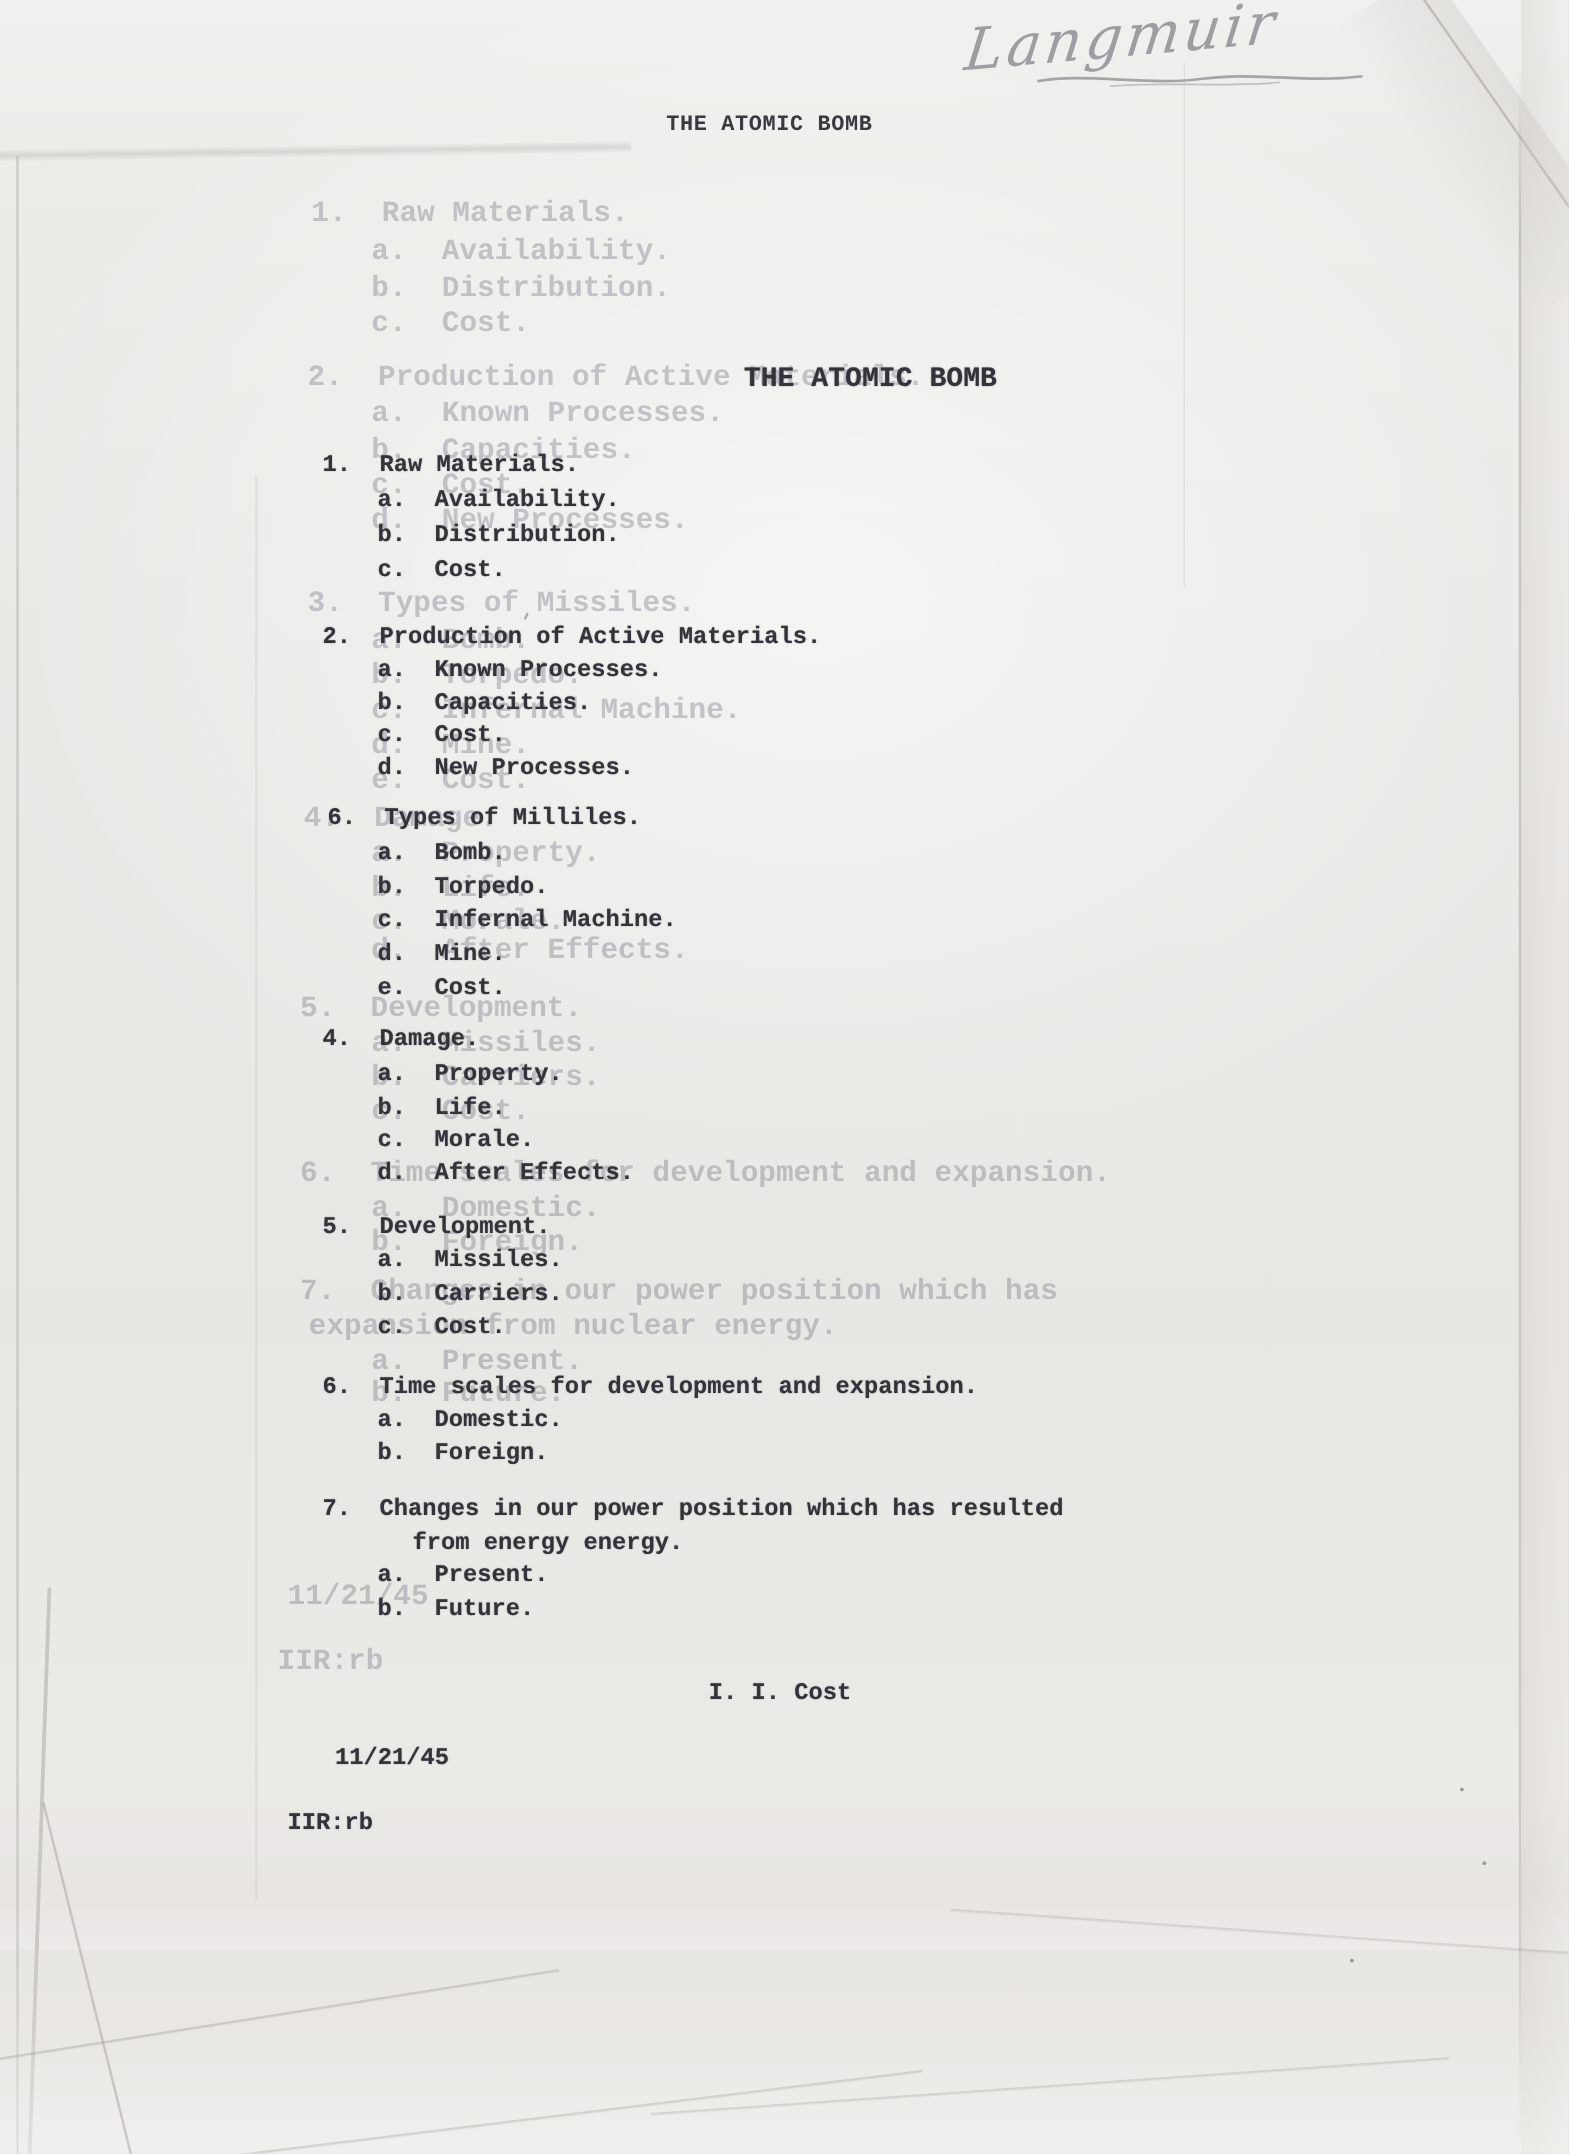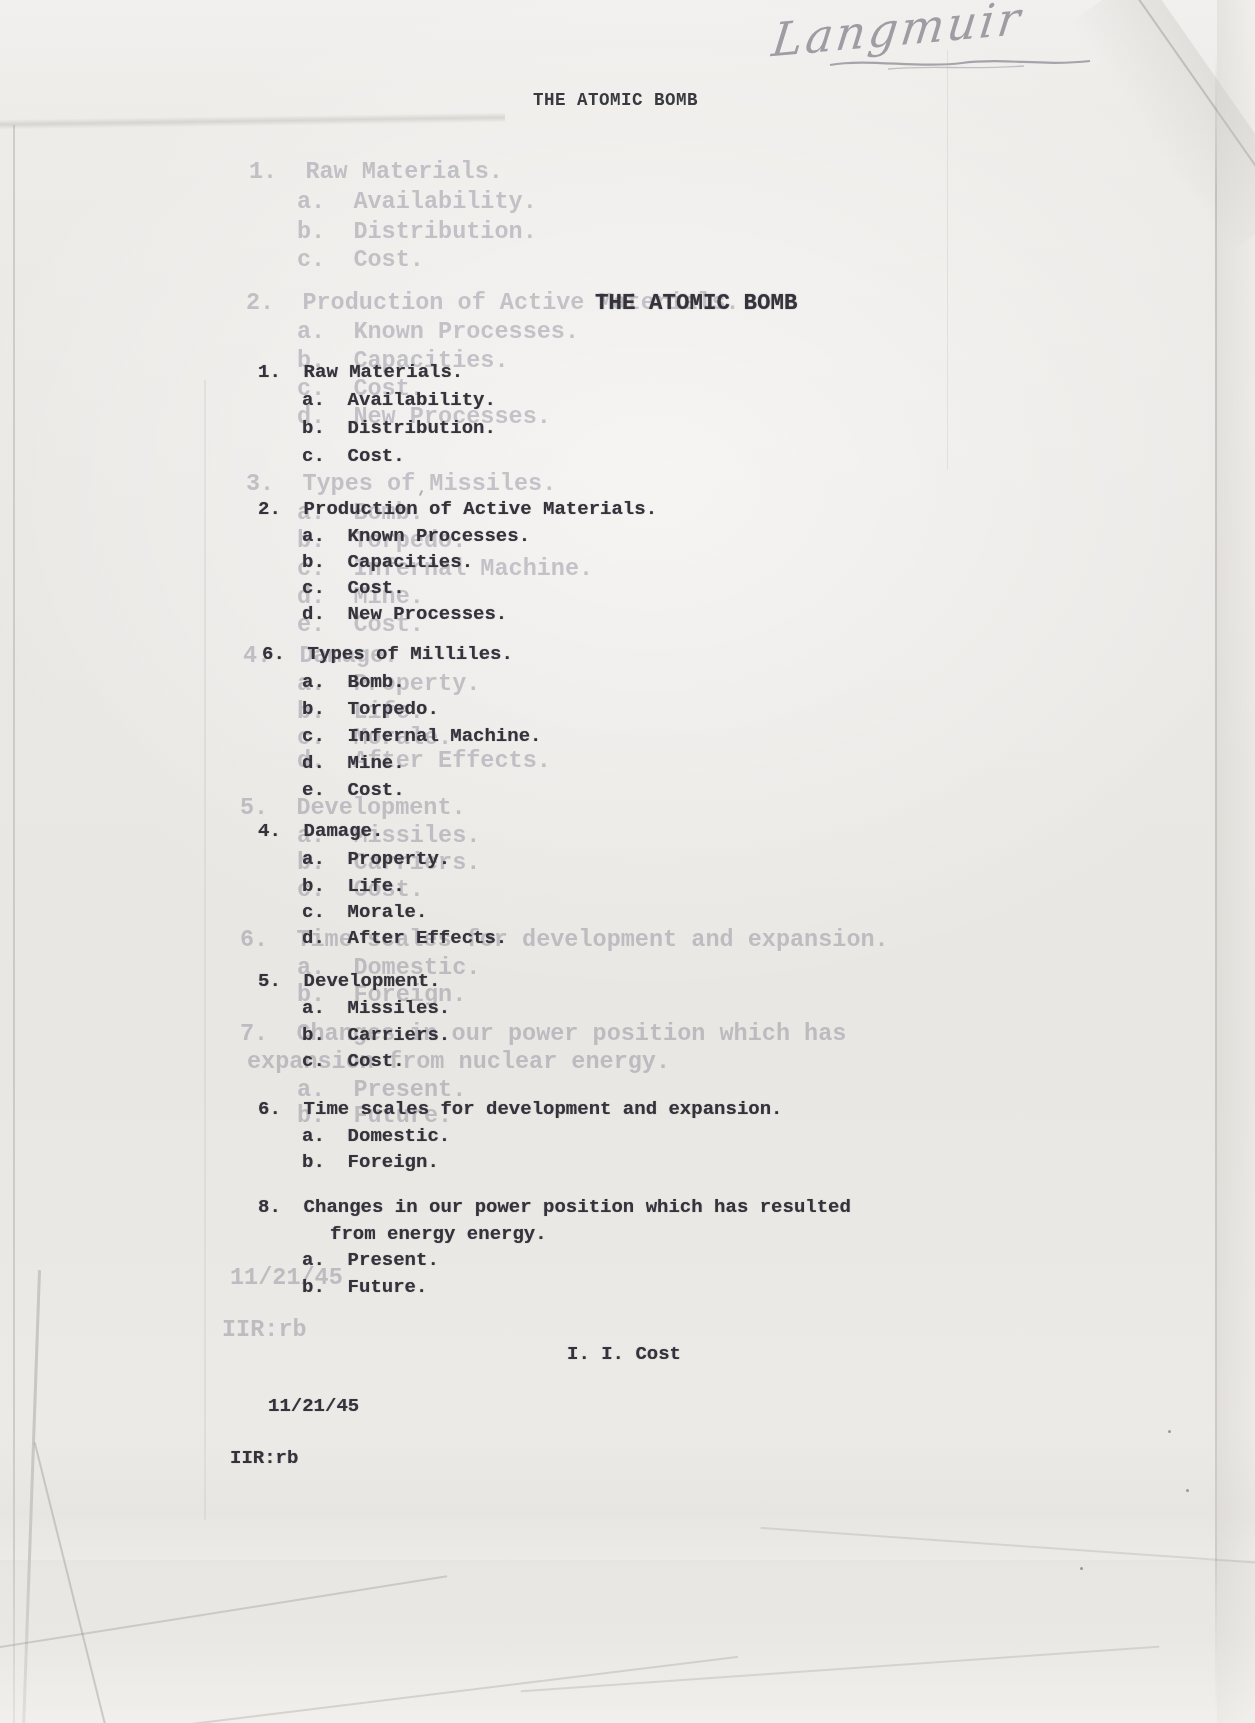--- a/index.html
+++ b/index.html
@@ -158,21 +158,21 @@
       <div class="tline main-ink" style="left: 302px; top: 877px;">b.  Life.</div>
       <div class="tline main-ink" style="left: 302px; top: 903px;">c.  Morale.</div>
       <div class="tline main-ink" style="left: 302px; top: 929px;">d.  After Effects.</div>
       <div class="tline main-ink" style="left: 258px; top: 972px;">5.  Development.</div>
       <div class="tline main-ink" style="left: 302px; top: 999px;">a.  Missiles.</div>
       <div class="tline main-ink" style="left: 302px; top: 1026px;">b.  Carriers.</div>
       <div class="tline main-ink" style="left: 302px; top: 1052px;">c.  Cost.</div>
       <div class="tline main-ink" style="left: 258px; top: 1100px;">6.  Time scales for development and expansion.</div>
       <div class="tline main-ink" style="left: 302px; top: 1127px;">a.  Domestic.</div>
       <div class="tline main-ink" style="left: 302px; top: 1153px;">b.  Foreign.</div>
-      <div class="tline main-ink" style="left: 258px; top: 1198px;">8.  Changes in our power position which has resulted</div>
+      <div class="tline main-ink" style="left: 258px; top: 1198px;">7.  Changes in our power position which has resulted</div>
       <div class="tline main-ink" style="left: 330px; top: 1225px;">from energy energy.</div>
       <div class="tline main-ink" style="left: 302px; top: 1251px;">a.  Present.</div>
       <div class="tline main-ink" style="left: 302px; top: 1278px;">b.  Future.</div>
     </div>
 
   <div class="tline main-ink byline">I. I. Cost</div>
   <div class="tline main-ink dateline">11/21/45</div>
   <div class="tline main-ink refline">IIR:rb</div>
 
 </div>

